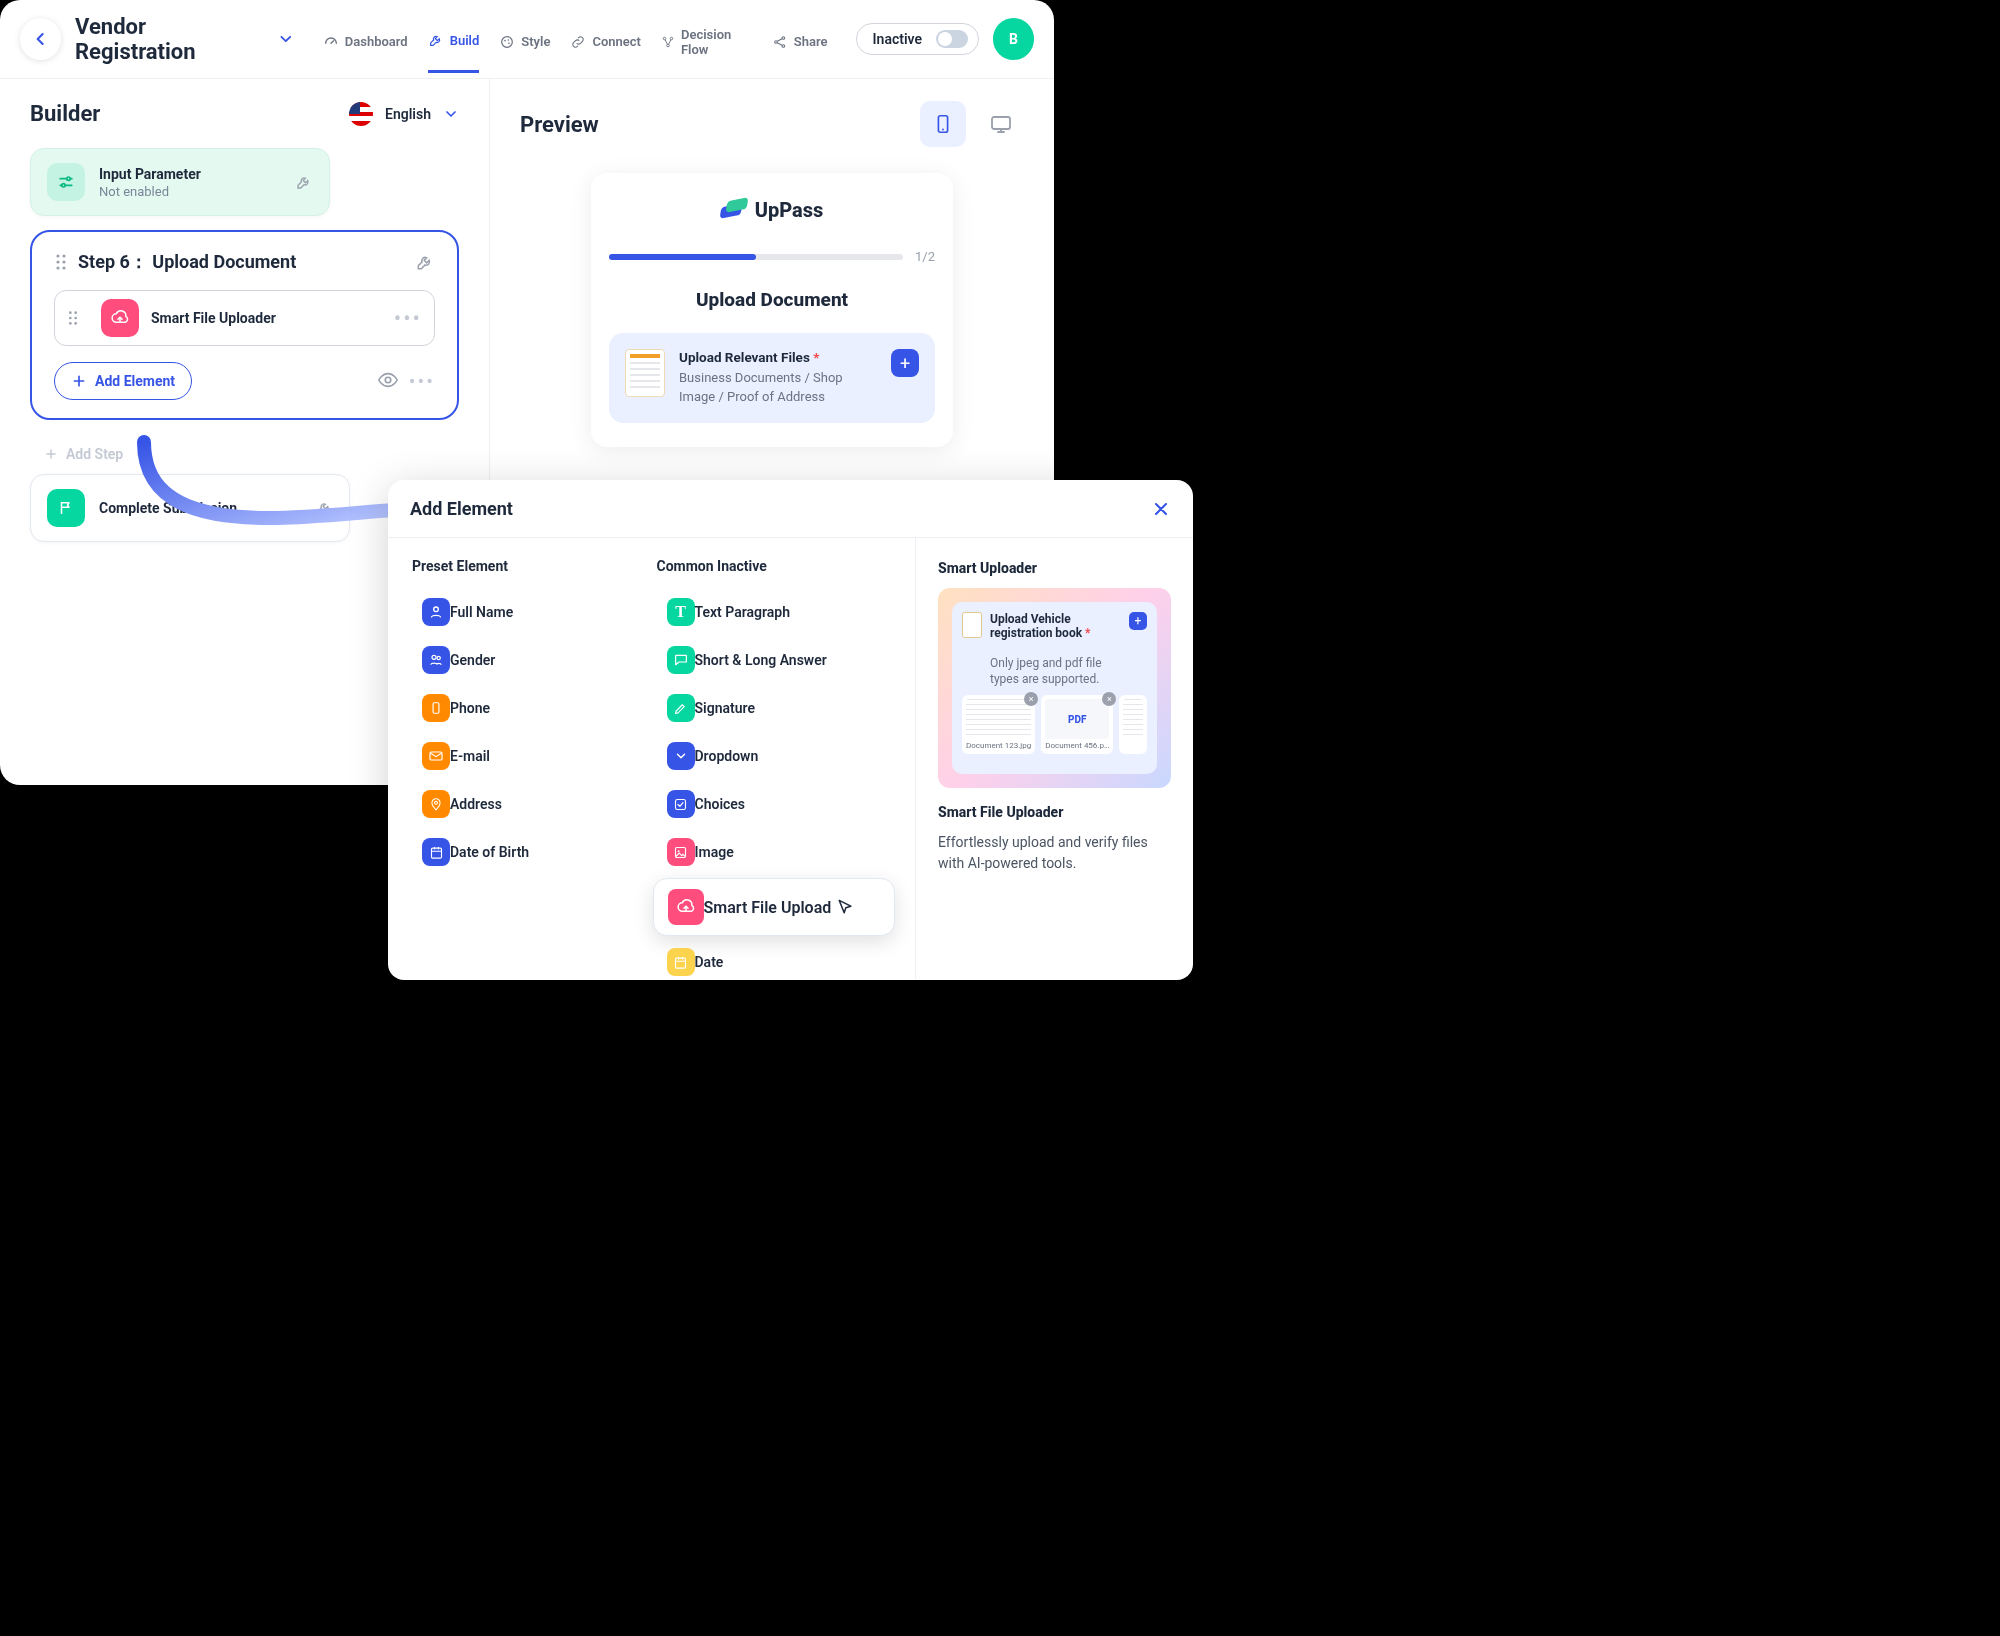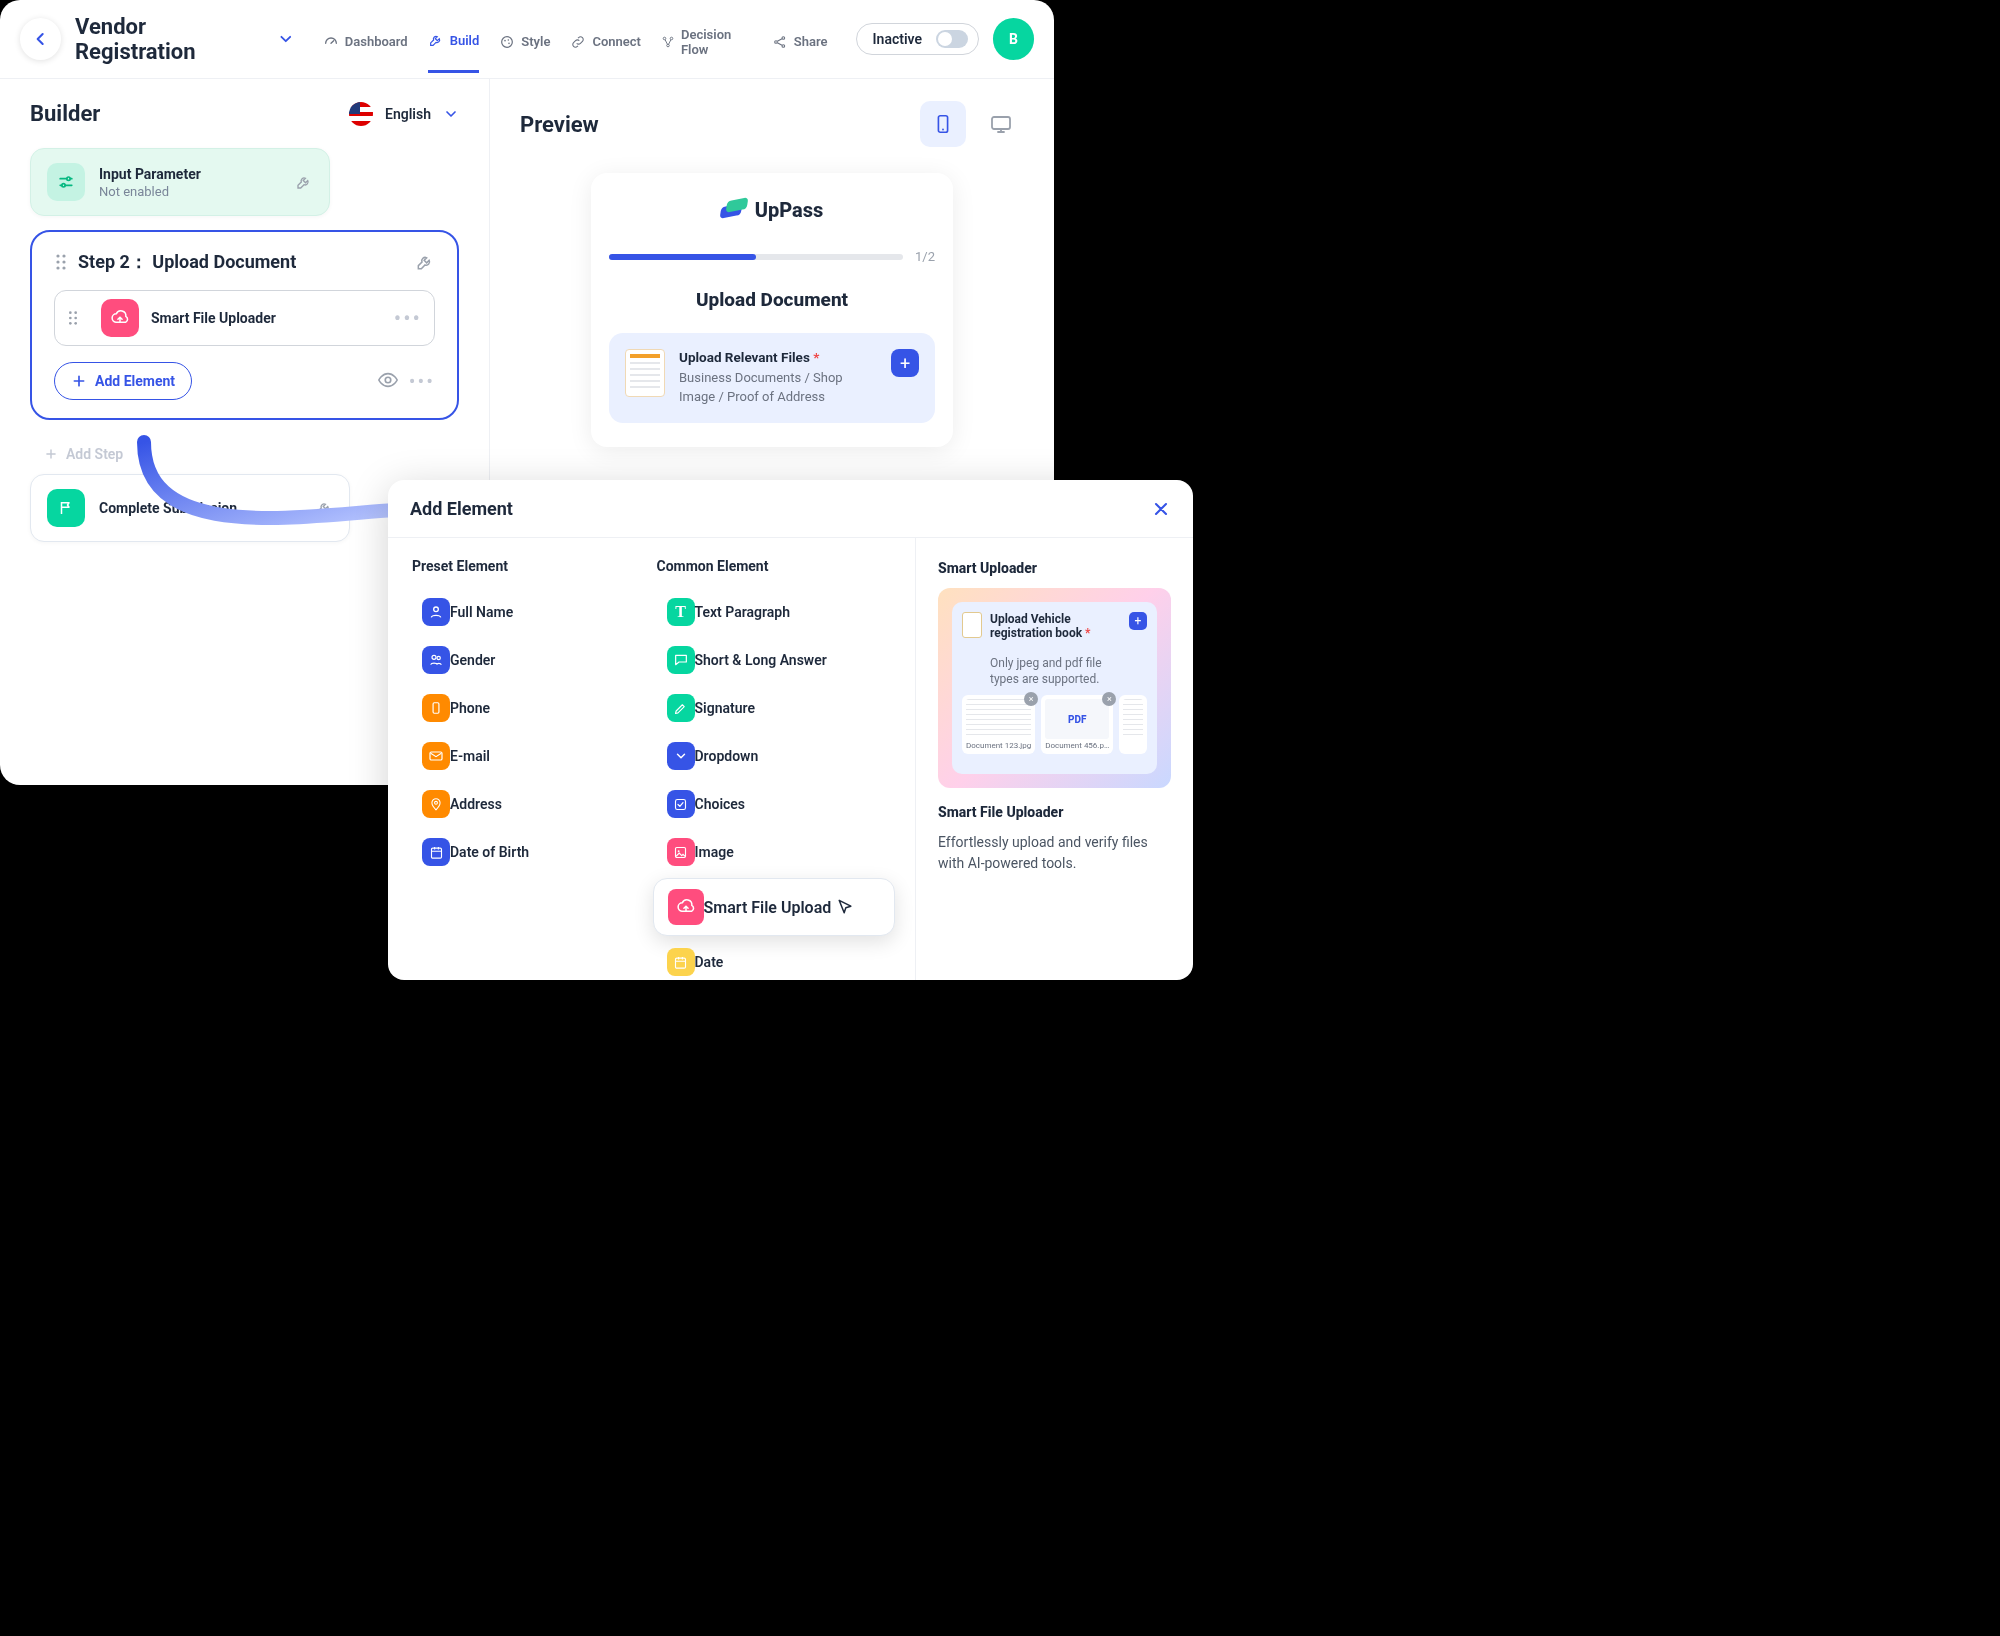--- a/index.html
+++ b/index.html
@@ -356,21 +356,21 @@
           <span class="drag-dots">
             <svg width="14" height="18" viewBox="0 0 12 18">
                 <circle cx="3" cy="3" r="1.6" fill="currentColor"></circle>
                 <circle cx="9" cy="3" r="1.6" fill="currentColor"></circle>
                 <circle cx="3" cy="9" r="1.6" fill="currentColor"></circle>
                 <circle cx="9" cy="9" r="1.6" fill="currentColor"></circle>
                 <circle cx="3" cy="15" r="1.6" fill="currentColor"></circle>
                 <circle cx="9" cy="15" r="1.6" fill="currentColor"></circle>
               </svg>
           </span>
-          <div class="step-title">Step 2： Upload Document</div>
+          <div class="step-title">Step 6： Upload Document</div>
           <span class="wrench">
               <svg width="20" height="20" viewBox="0 0 24 24">
                 <path d="M14 7a4 4 0 0 0-5.6 5L4 16.4V20h3.6L12 15.6a4 4 0 0 0 5-5.6L14 13l-3-3 3-3z" fill="none" stroke="currentColor" stroke-width="1.8"></path>
               </svg>
             </span>
         </div>
         <div class="element-card">
           <span class="drag-dots">
             <svg width="12" height="16" viewBox="0 0 12 18">
                 <circle cx="3" cy="3" r="1.5" fill="currentColor"></circle>
@@ -550,21 +550,21 @@
             <div class="sq indigo">
               <svg width="15" height="15" viewBox="0 0 24 24">
                 <rect x="4" y="5" width="16" height="16" rx="2" fill="none" stroke="#fff" stroke-width="1.8"></rect>
                 <path d="M4 10h16M9 3v4M15 3v4" stroke="#fff" stroke-width="1.8"></path>
               </svg>
             </div>
             <span class="lbl">Date of Birth</span>
           </div>
       </div>
       <div class="elt-col">
-        <h3>Common Element</h3>
+        <h3>Common Inactive</h3>
         <div class="elt-item">
             <div class="sq teal2" style="font-weight:800;font-family:serif;font-size:16px">T</div>
             <span class="lbl">Text Paragraph</span>
           </div>
         <div class="elt-item">
             <div class="sq teal2">
               <svg width="16" height="16" viewBox="0 0 24 24">
                 <path d="M4 5h16v10H9l-5 4V5z" fill="none" stroke="#fff" stroke-width="1.8" stroke-linejoin="round"></path>
               </svg>
             </div>

